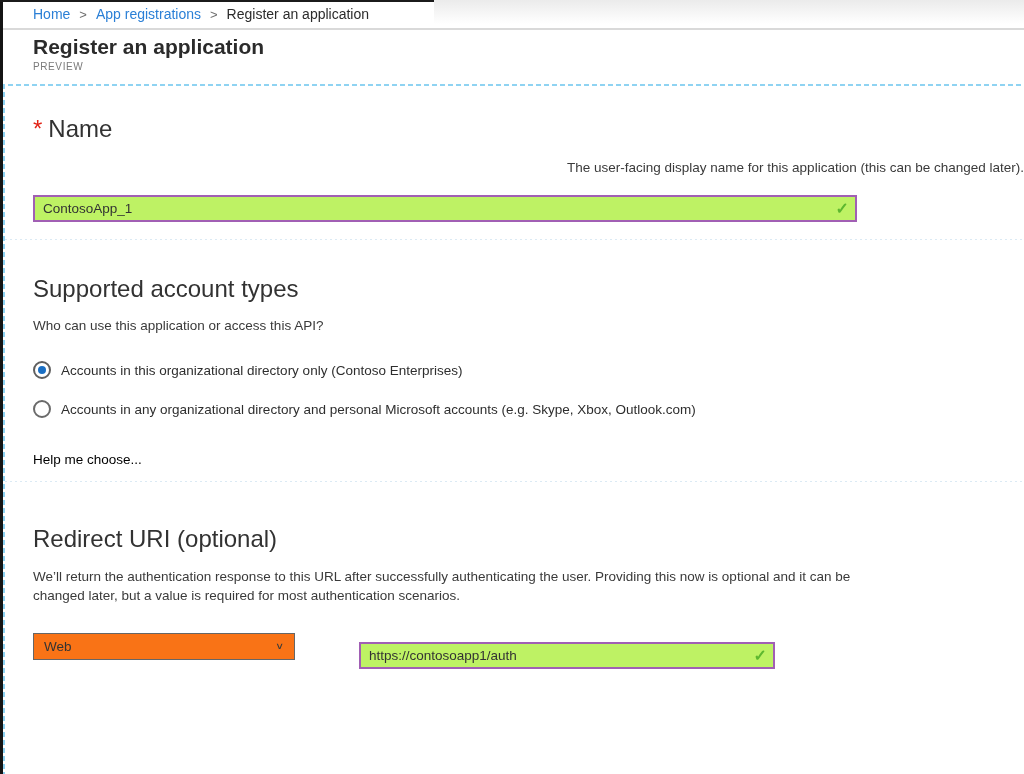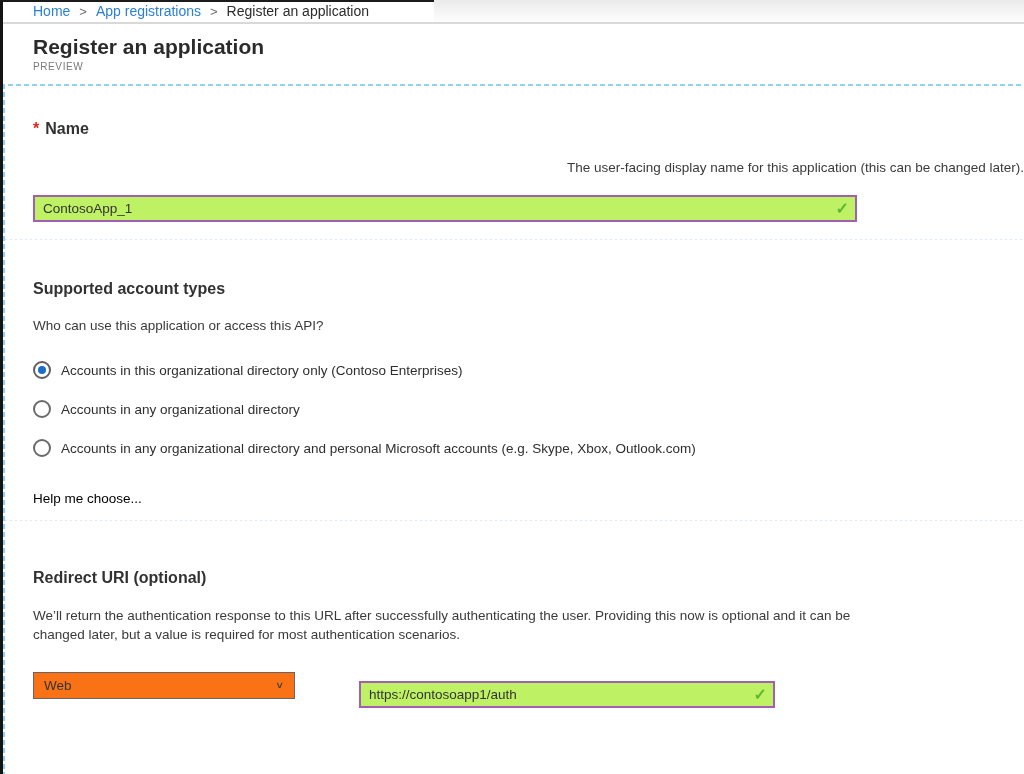--- a/index.html
+++ b/index.html
@@ -7,41 +7,41 @@
   body { font-family:"Liberation Sans", sans-serif; }
   .page { position:relative; width:1024px; height:774px; background:#fff; overflow:hidden; }
 
   
   .left-edge  { position:absolute; left:0; top:0; width:3px; height:100%; background:#141414; z-index:5; }
   .top-edge   { position:absolute; left:0; top:0; width:434px; height:2px; background:#1b1b1b; z-index:6; }
   .top-fade   { position:absolute; left:434px; right:0; top:0; height:24px;
                 background:linear-gradient(#ebebeb,#ffffff); z-index:1; }
 
   
-  .breadcrumb-bar { position:absolute; top:0; left:3px; right:0; height:24px;
+  .breadcrumb-bar { position:absolute; top:0; left:3px; right:0; height:30px;
                     border-bottom:2px solid #d9d9d9; display:flex; align-items:center;
                     padding-left:30px; font-size:14px; z-index:2; }
   .crumb-link { color:#2a7fd6; cursor:pointer; }
   .crumb-sep  { color:#6e6e6e; margin:0 9px; font-size:13px; }
   .crumb-current { color:#2b2b2b; }
 
   
   .header { position:absolute; top:34px; left:33px; z-index:2; }
   .page-title { font-size:21px; font-weight:700; color:#2b2b2b; line-height:26px; }
   .preview-badge { font-size:10px; color:#7a7a7a; letter-spacing:0.6px; margin-top:1px; }
 
   
   .dash-top  { position:absolute; top:84px; left:0; right:0; height:2px; z-index:4;
                background:repeating-linear-gradient(90deg,#8fd3f2 0 5px, rgba(255,255,255,0) 5px 8px); }
   .dash-left { position:absolute; top:84px; left:3px; width:2px; bottom:0; z-index:4;
                background:repeating-linear-gradient(180deg,#8fd3f2 0 5px, rgba(255,255,255,0) 5px 8px); }
 
   .content { position:absolute; top:86px; left:5px; right:0; bottom:0; padding-left:28px; }
 
-  .section-title { font-size:16px; font-weight:700; color:#323232; line-height:26px; }
+  .section-title { font-size:24px; font-weight:400; color:#323232; line-height:26px; }
   .req { color:#e32417; margin-right:6px; }
   .body-text { font-size:13.5px; color:#3a3a3a; line-height:17px; }
 
   .name-title { margin-top:30px; }
   .name-desc  { margin-top:17px;text-align:right; }
 
   .input-wrap { position:relative; margin-top:19px; width:824px; }
   .txt-input  { width:100%; height:27px; border:2px solid #a15fb4; font-size:13.5px;
                 padding:0 44px 0 8px; color:#333; outline:none;
                 font-family:"Liberation Sans", sans-serif; background:#bef264; }
@@ -118,24 +118,20 @@
     <div class="section-title account-title">Supported account types</div>
     <div class="body-text account-q">Who can use this application or access this API?</div>
 
     <div class="radio-group">
       <div class="radio-option selected">
         <span class="radio"></span>
         <span class="radio-label">Accounts in this organizational directory only (Contoso Enterprises)</span>
       </div>
       <div class="radio-option">
         <span class="radio"></span>
-        <span class="radio-label">Accounts in any organizational directory</span>
-      </div>
-      <div class="radio-option">
-        <span class="radio"></span>
         <span class="radio-label">Accounts in any organizational directory and personal Microsoft accounts (e.g. Skype, Xbox, Outlook.com)</span>
       </div>
     </div>
 
     <div class="help-link">Help me choose...</div>
 
     <div class="faint-sep sep-2"></div>
 
     <div class="section-title redirect-title">Redirect URI (optional)</div>
     <div class="body-text redirect-desc">We’ll return the authentication response to this URL after successfully authenticating the user. Providing this now is optional and it can be changed later, but a value is required for most authentication scenarios.</div>

